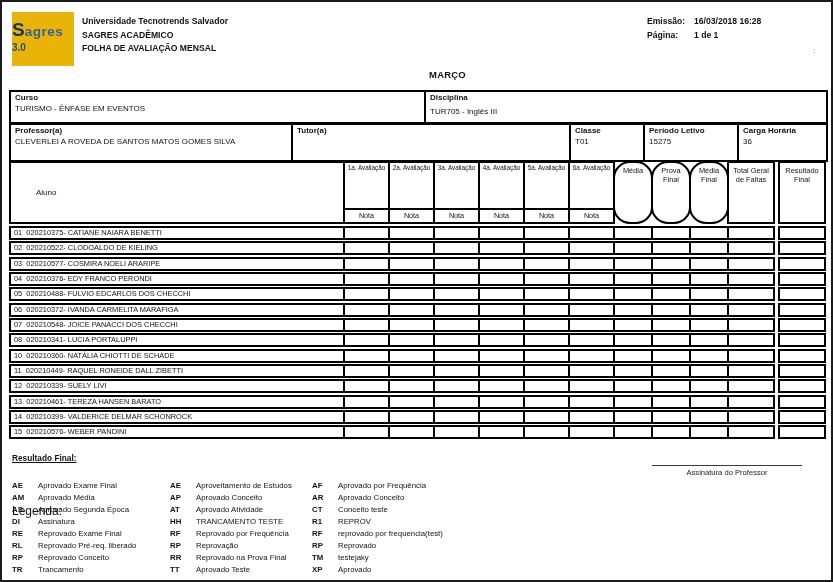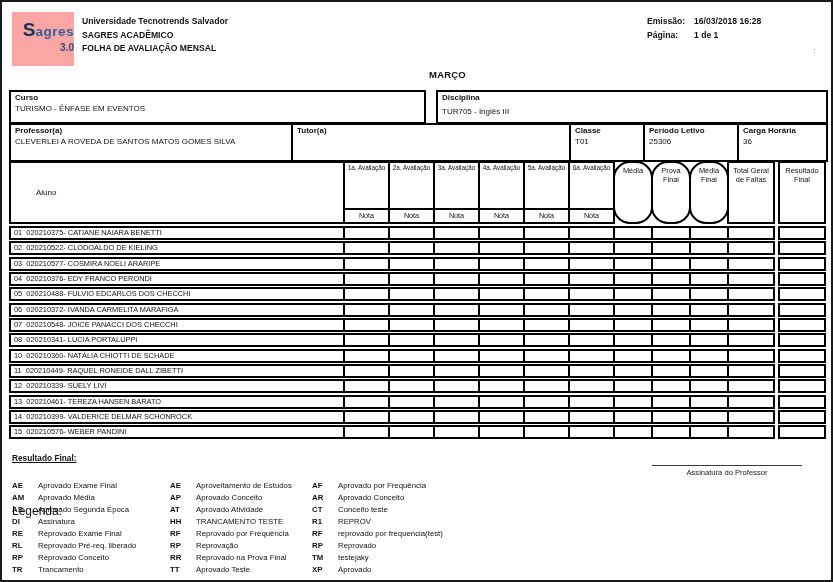--- a/index.html
+++ b/index.html
@@ -4,39 +4,39 @@
 <style>
   * { margin:0; padding:0; box-sizing:border-box; }
   html,body { background:#fff; }
   body { font-family:"Liberation Sans","DejaVu Sans",sans-serif; color:#111; }
   #page {
     position:relative; width:833px; height:582px; background:#fff;
     border:2px solid #1a1a1a; overflow:hidden;
   }
   
   .logo { position:absolute; left:10px; top:10px; width:62px; height:54px;
-          background:#fca5a5; text-align:right; }
+          background:#eab308; text-align:left; }
   .logo-line1 { margin-top:9px; line-height:18px; white-space:nowrap; }
   .logo-s { font-size:19px; font-weight:bold; color:#16345f; }
   .logo-rest { font-size:13.5px; font-weight:bold; color:#33629b; letter-spacing:0.5px; }
   .logo-ver { font-size:10px; font-weight:bold; color:#27507f; margin-top:1px; }
   .hdr-center { position:absolute; left:80px; top:13px; font-weight:bold;
                 font-size:8.6px; line-height:13.5px; }
   .hdr-right { position:absolute; left:645px; top:13px; font-weight:bold;
                font-size:8.6px; line-height:13.5px; }
   .hdr-right .lbl { display:inline-block; width:47px; }
   .artifact { position:absolute; left:811px; top:44px; font-size:8px; color:#444; }
   .month { position:absolute; left:0; right:0; top:67px; text-align:center;
            padding-left:62px; font-weight:bold; font-size:9.5px; letter-spacing:0.2px; }
   
   .cell { border:2px solid #000; padding:1px 4px; }
   .cell + .cell { margin-left:-2px; }
   .cell .lbl { font-weight:bold; font-size:8px; line-height:10px; }
   .cell .val { font-size:8px; line-height:10px; margin-top:1px; }
-  .boxrow1 { position:absolute; left:7px; top:88px; width:819px; height:34px; display:flex;gap:12px; }
+  .boxrow1 { position:absolute; left:7px; top:88px; width:819px; height:34px; display:flex; }
   .boxrow2 { position:absolute; left:7px; top:121px; width:819px; height:39px; display:flex; }
   .c-curso { width:417px; } .c-disc { flex:1; } .c-disc .val { margin-top:4px; }
   .c-prof { width:284px; } .c-tutor { width:280px; } .c-classe { width:76px; }
   .c-periodo { width:96px; } .c-carga { flex:1; }
   
   .thead { position:absolute; left:7px; top:159px; width:819px; height:63px; display:flex; }
   .th { border:2px solid #000; margin-left:-2px; }
   .th-aluno { width:336px; margin-left:0; display:flex; align-items:center;
               padding-left:25px; font-size:8px; }
   .th-aval { width:47px; position:relative; font-size:6.3px; text-align:center;
@@ -114,21 +114,21 @@
     <div class="cell c-tutor">
       <div class="lbl">Tutor(a)</div>
       <div class="val"></div>
     </div>
     <div class="cell c-classe">
       <div class="lbl">Classe</div>
       <div class="val">T01</div>
     </div>
     <div class="cell c-periodo">
       <div class="lbl">Período Letivo</div>
-      <div class="val">25306</div>
+      <div class="val">15275</div>
     </div>
     <div class="cell c-carga">
       <div class="lbl">Carga Horária</div>
       <div class="val">36</div>
     </div>
   </div>
 
   <div class="thead">
     <div class="th th-aluno">Aluno</div>
     <div id="aval-slot" style="display:contents"><div class="th th-aval">1a. Avaliação<div class="nota">Nota</div></div><div class="th th-aval">2a. Avaliação<div class="nota">Nota</div></div><div class="th th-aval">3a. Avaliação<div class="nota">Nota</div></div><div class="th th-aval">4a. Avaliação<div class="nota">Nota</div></div><div class="th th-aval">5a. Avaliação<div class="nota">Nota</div></div><div class="th th-aval">6a. Avaliação<div class="nota">Nota</div></div></div>

